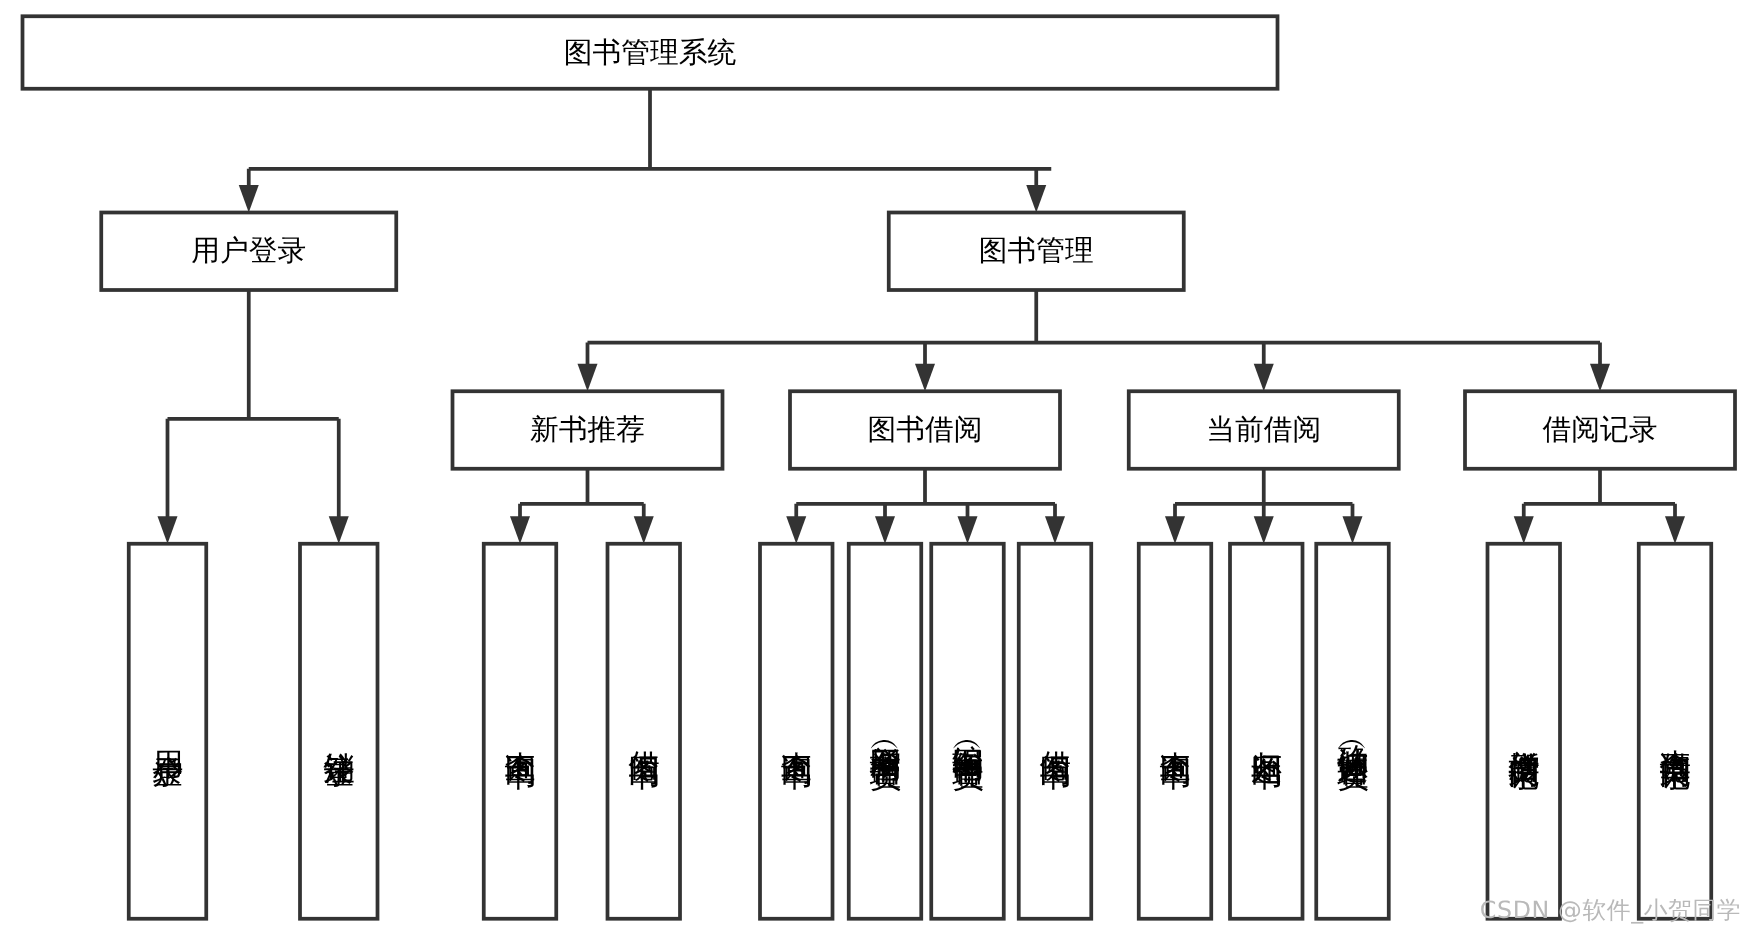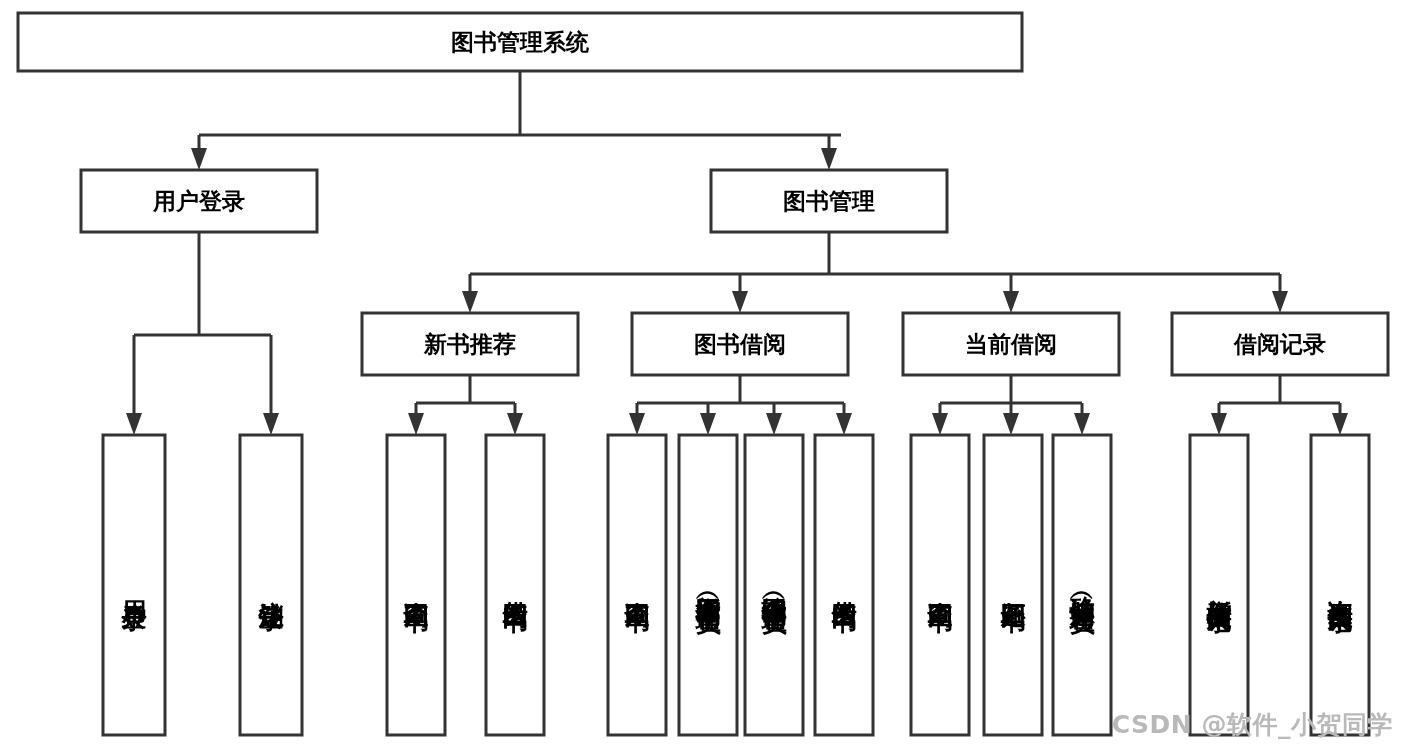--- a/index.html
+++ b/index.html
@@ -10,21 +10,20 @@
   body {
     width: 1405px;
     height: 747px;
     font-family: "DejaVu Sans", "Liberation Sans", sans-serif;
     overflow: hidden;
   }
   #diagram-root {
     position: relative;
     width: 1405px;
     height: 747px;
-    font-weight: bold;
   }
   svg.flow {
     position: absolute;
     top: 0;
     left: 0;
     width: 1405px;
     height: 747px;
     display: block;
   }
   .node-box {
@@ -63,21 +62,21 @@
     align-items: center;
     justify-content: center;
     white-space: nowrap;
     pointer-events: none;
   }
   .watermark {
     position: absolute;
     right: 12px;
     bottom: 6px;
     font-family: "DejaVu Sans", "Liberation Sans", sans-serif;
-    font-size: 25px;
+    font-size: 19px;
     color: #b9b9b9;
     letter-spacing: 0.5px;
     white-space: nowrap;
   }
 </style>
 </head>
 <body>
 
 <div id="diagram-root">
 

